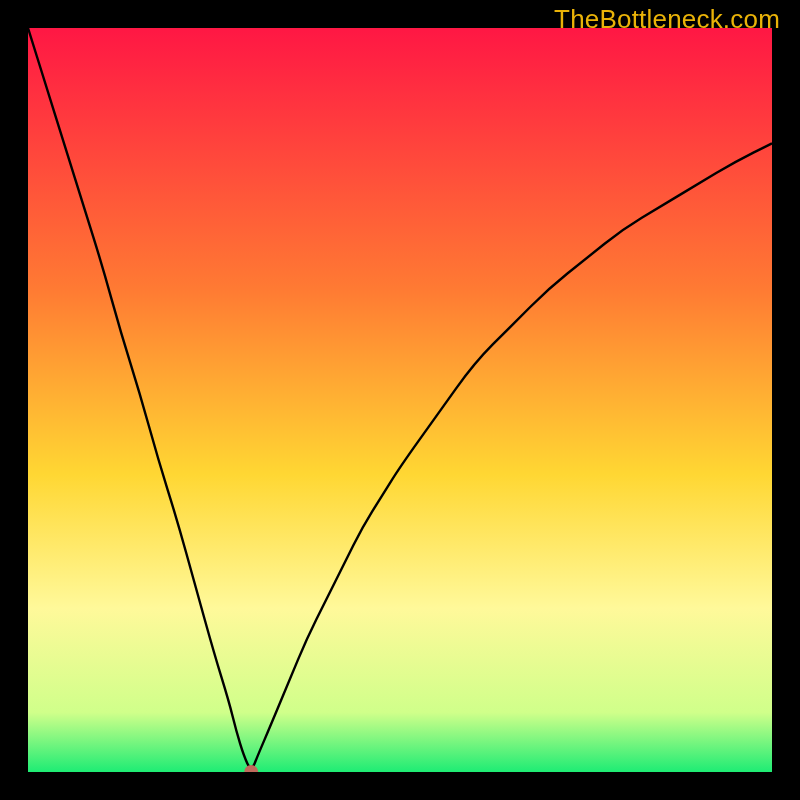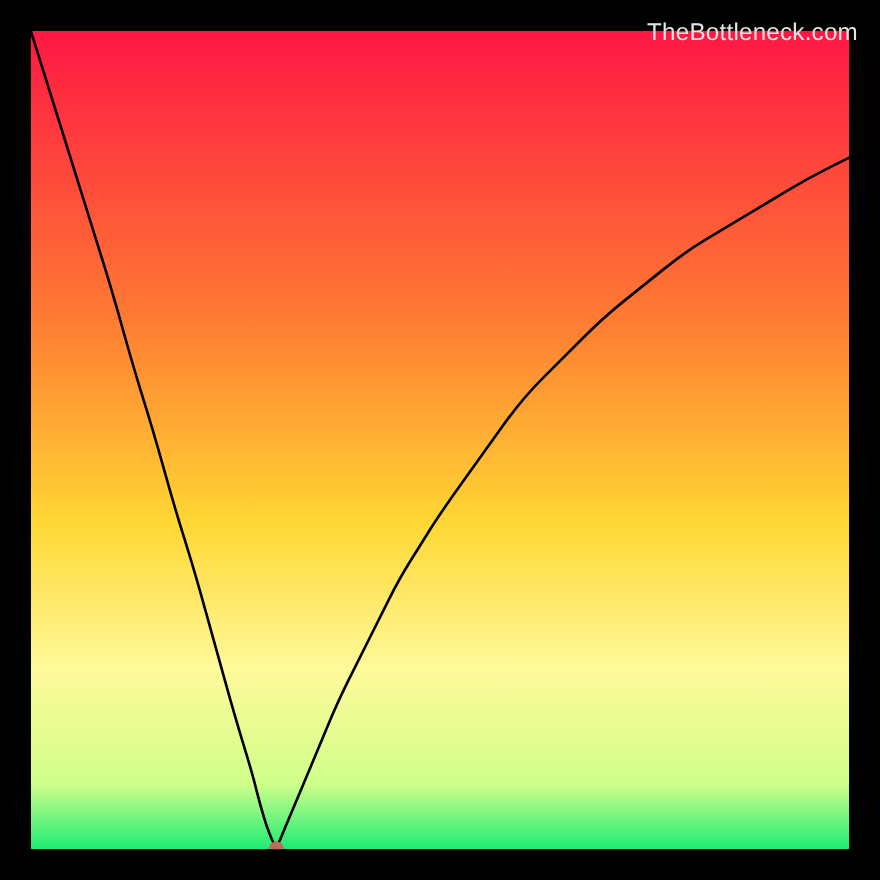--- a/index.html
+++ b/index.html
@@ -19,24 +19,24 @@
   }
   #plot {
     position: absolute;
     left: 28px;
     top: 28px;
     width: 744px;
     height: 744px;
   }
   #watermark {
     position: absolute;
-    top: 16px;
+    top: 4px;
     right: 20px;
-    color: #e5e5e5;
-    font-size: 22px;
+    color: #eab308;
+    font-size: 26px;
     font-weight: 500;
     letter-spacing: 0.2px;
     pointer-events: none;
     user-select: none;
   }
 </style>
 </head>
 <body>
 
 <div id="stage">

